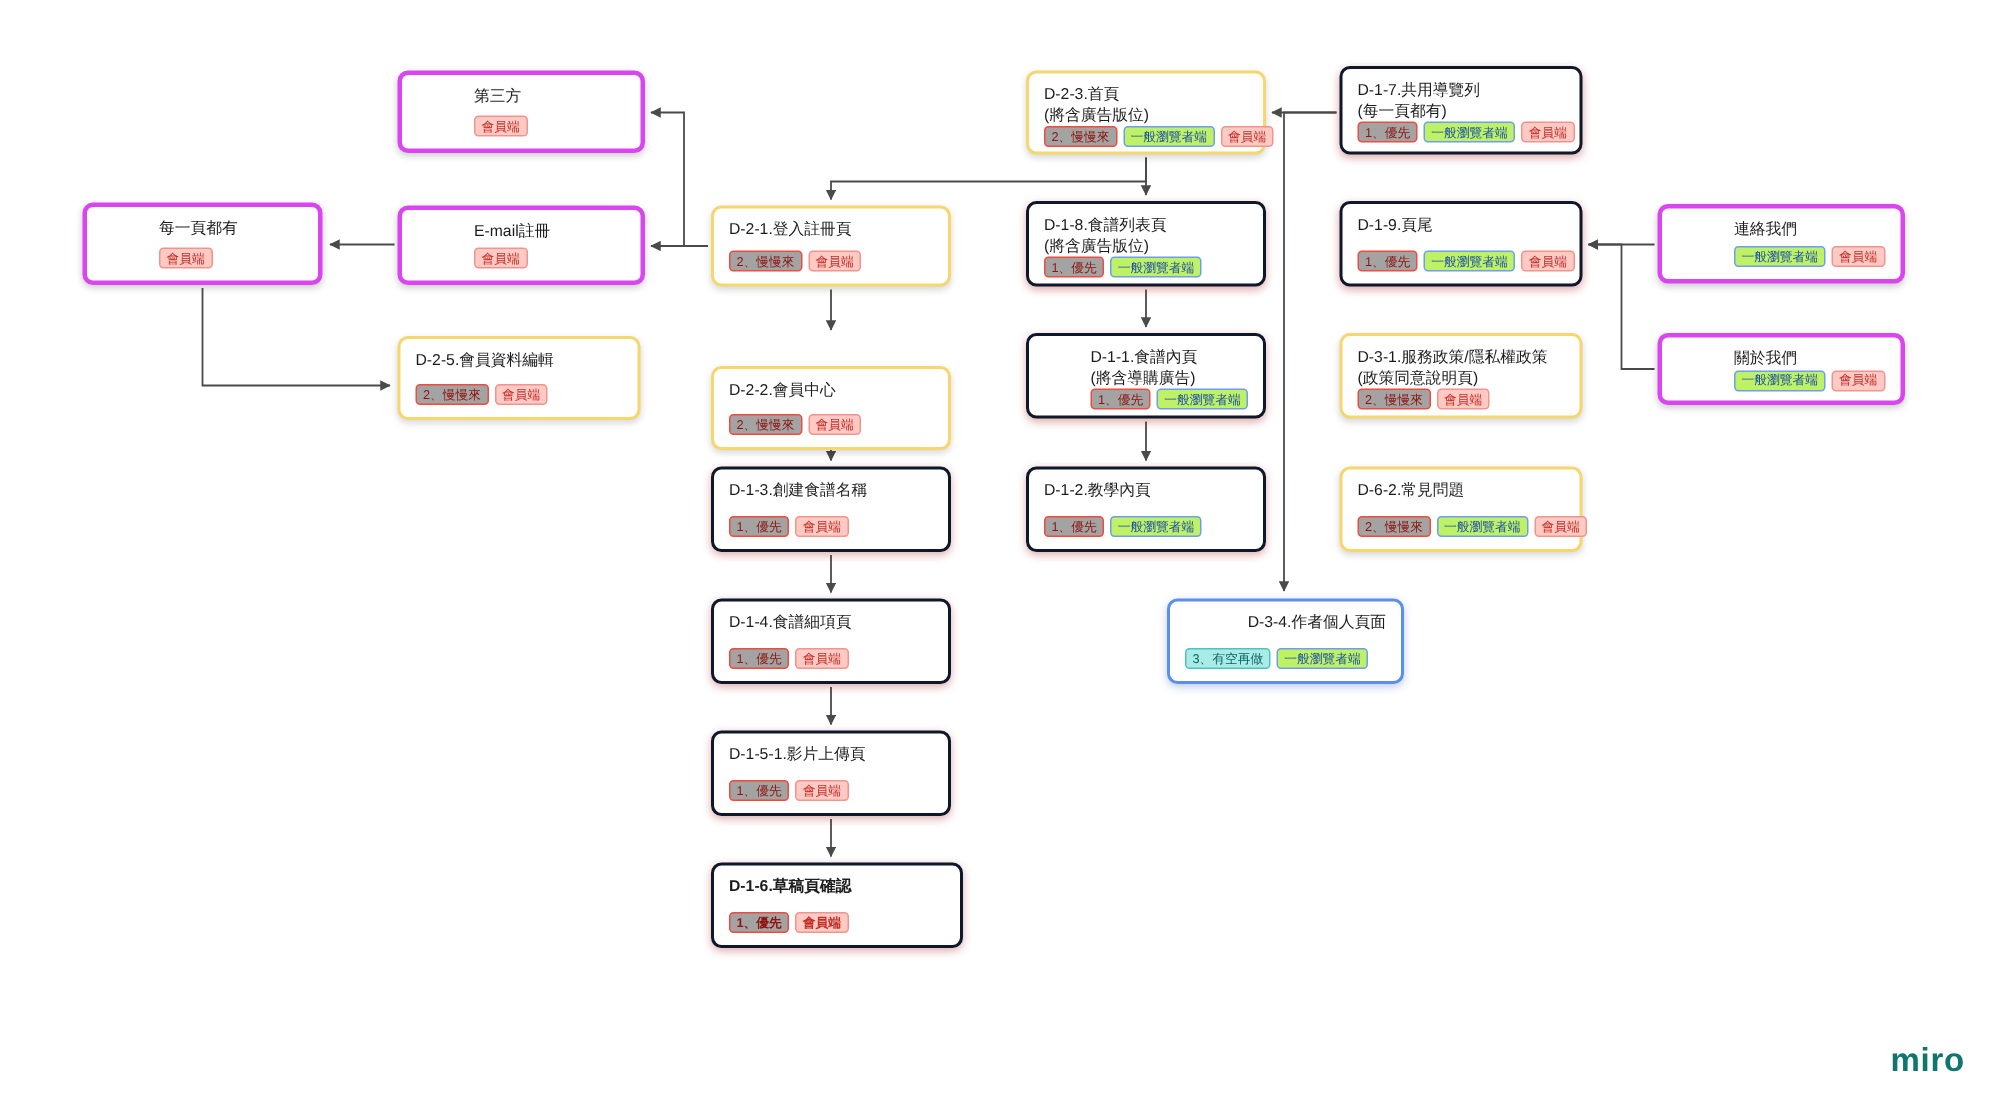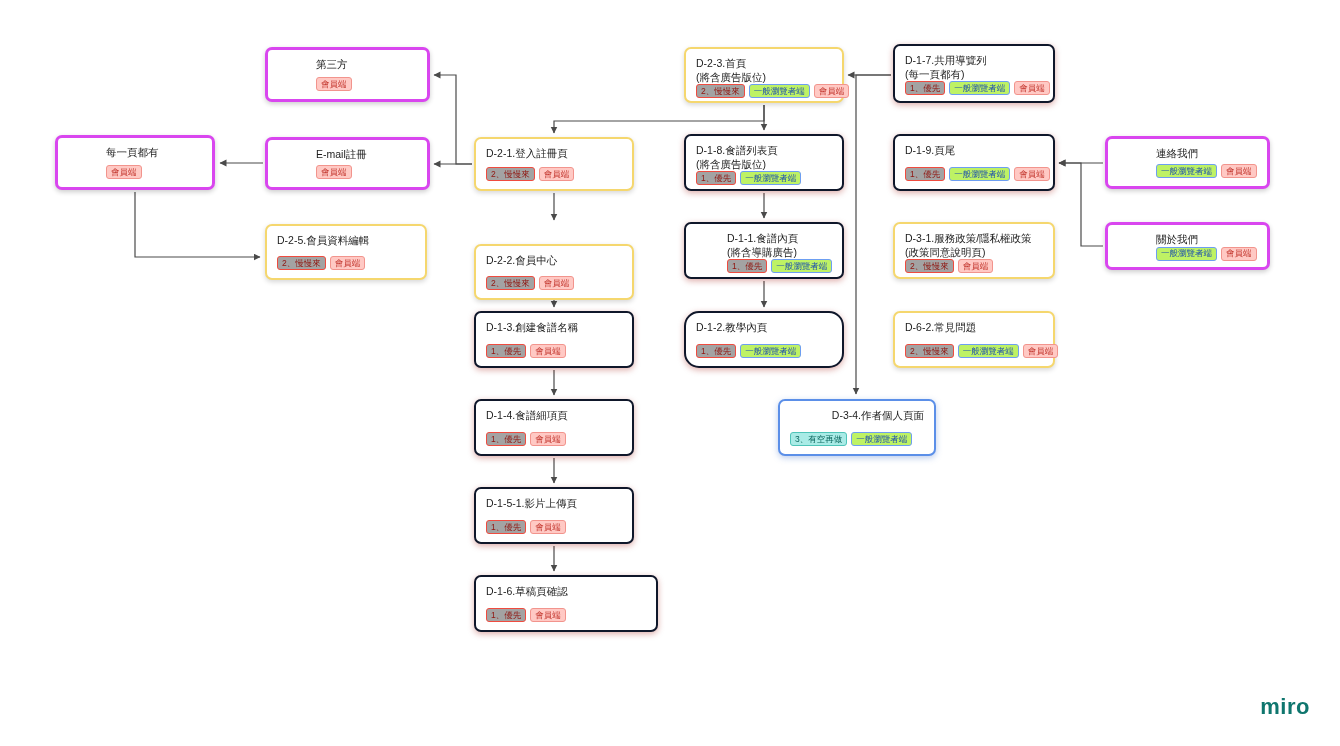--- a/index.html
+++ b/index.html
@@ -142,21 +142,21 @@
         <span class="tag tag-pink">會員端</span>
       </div>
     </div>
     <div class="node red" style="left: 474px; top: 487px; width: 160px; height: 57px;">
       <div class="node-title">D-1-5-1.影片上傳頁</div>
       <div class="tag-row">
         <span class="tag tag-red">1、優先</span>
         <span class="tag tag-pink">會員端</span>
       </div>
     </div>
-    <div class="node red" style="left: 474px; top: 575px; width: 184px; height: 57px;">
+    <div class="node red" style="left: 474px; top: 575px; width: 168px; height: 57px; font-weight: bold;">
       <div class="node-title">D-1-6.草稿頁確認</div>
       <div class="tag-row">
         <span class="tag tag-red">1、優先</span>
         <span class="tag tag-pink">會員端</span>
       </div>
     </div>
     <div class="node yellow" style="left: 684px; top: 47px; width: 160px; height: 56px;">
       <div class="node-title">D-2-3.首頁</div>
       <div class="node-title">(將含廣告版位)</div>
       <div class="tag-row">
@@ -174,21 +174,21 @@
       </div>
     </div>
     <div class="node red" style="left: 684px; top: 222px; width: 160px; height: 57px; padding-left: 41px;">
       <div class="node-title">D-1-1.食譜內頁</div>
       <div class="node-title">(將含導購廣告)</div>
       <div class="tag-row">
         <span class="tag tag-red">1、優先</span>
         <span class="tag tag-blue">一般瀏覽者端</span>
       </div>
     </div>
-    <div class="node red" style="left: 684px; top: 311px; width: 160px; height: 57px; border-radius: 15px;">
+    <div class="node red" style="left: 684px; top: 311px; width: 160px; height: 57px;">
       <div class="node-title">D-1-2.教學內頁</div>
       <div class="tag-row">
         <span class="tag tag-red">1、優先</span>
         <span class="tag tag-blue">一般瀏覽者端</span>
       </div>
     </div>
     <div class="node blue" style="left: 778px; top: 399px; width: 158px; height: 57px; text-align: right;">
       <div class="node-title">D-3-4.作者個人頁面</div>
       <div class="tag-row">
         <span class="tag tag-cyan">3、有空再做</span>

